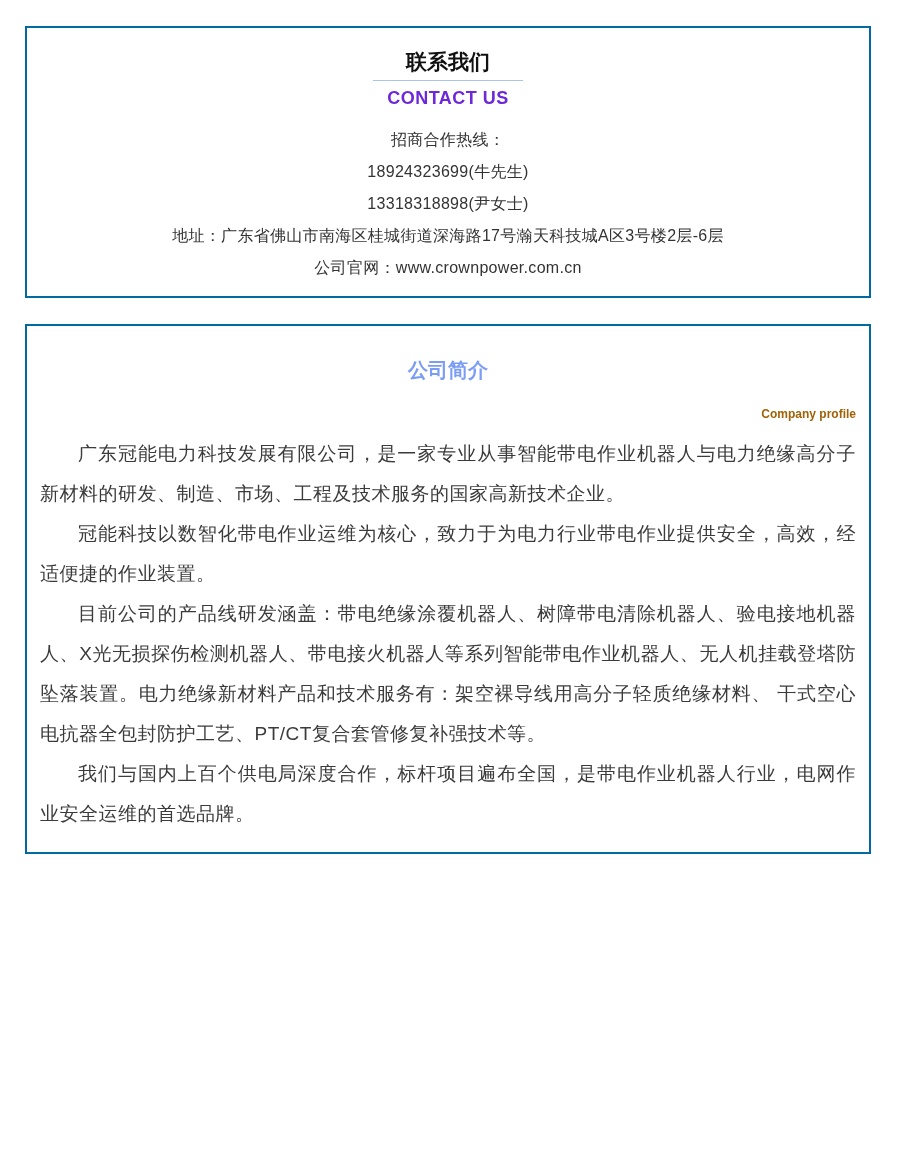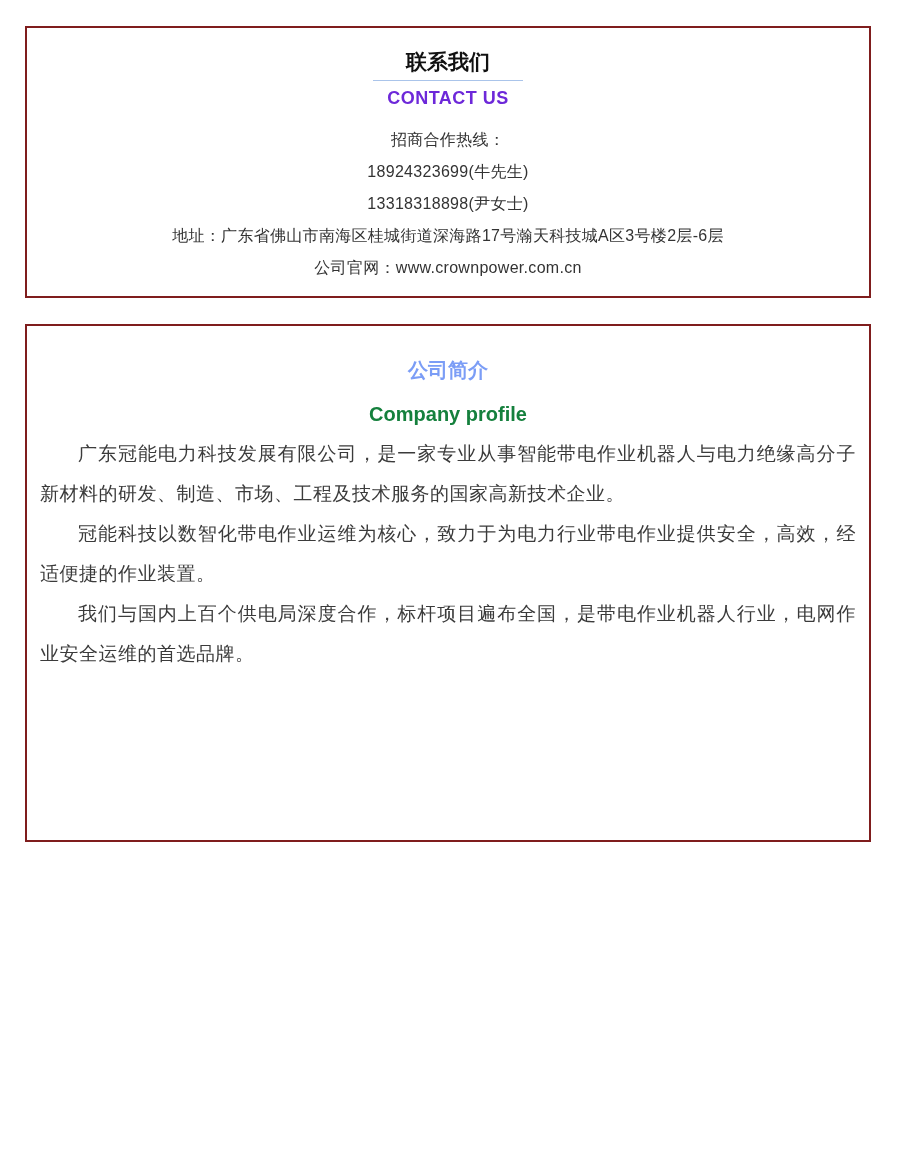--- a/index.html
+++ b/index.html
@@ -25,21 +25,21 @@
     font-size: 19px;
     line-height: 33px;
     text-align: justify;
     text-indent: 2em;
     color: #3b3b3b;
     letter-spacing: 0.5px;
   }
   
   .box {
     box-sizing: border-box;
-    border: 2px solid #7f1d1d;
+    border: 2px solid #0369a1;
     background: #ffffff;
   }
   .contact-box {
     margin-top: 16px;
     width: 846px;
     min-height: 257px;
     text-align: center;
     padding: 22px 10px 20px 10px;
   }
   .contact-title-cn {
@@ -84,24 +84,24 @@
   }
   .profile-title-cn {
     text-align: center;
     font-size: 20px;
     font-weight: bold;
     color: #7b9df6;
     line-height: 24px;
     margin: 6px 0 20px 0;
   }
   .profile-title-en {
-    text-align: center;
-    font-size: 20px;
+    text-align: right;
+    font-size: 12px;
     font-weight: bold;
-    color: #15803d;
+    color: #a16207;
     line-height: 24px;
     margin: 0 0 8px 0;
   }
   .profile-box p.profile-para {
     margin: 0;
     font-size: 19px;
     line-height: 40px;
     text-align: justify;
     text-indent: 2em;
     color: #3b3b3b;
@@ -125,16 +125,17 @@
     <p class="contact-line">13318318898(尹女士)</p>
     <p class="contact-line">地址：广东省佛山市南海区桂城街道深海路17号瀚天科技城A区3号楼2层-6层</p>
     <p class="contact-line">公司官网：www.crownpower.com.cn</p>
   </div>
 
   <div class="box profile-box">
     <h3 class="profile-title-cn">公司简介</h3>
     <h3 class="profile-title-en">Company profile</h3>
     <p class="profile-para">广东冠能电力科技发展有限公司，是一家专业从事智能带电作业机器人与电力绝缘高分子新材料的研发、制造、市场、工程及技术服务的国家高新技术企业。</p>
     <p class="profile-para">冠能科技以数智化带电作业运维为核心，致力于为电力行业带电作业提供安全，高效，经适便捷的作业装置。</p>
+    <p class="profile-para">目前公司的产品线研发涵盖：带电绝缘涂覆机器人、树障带电清除机器人、验电接地机器人、X光无损探伤检测机器人、带电接火机器人等系列智能带电作业机器人、无人机挂载登塔防坠落装置。电力绝缘新材料产品和技术服务有：架空裸导线用高分子轻质绝缘材料、 干式空心电抗器全包封防护工艺、PT/CT复合套管修复补强技术等。</p>
     <p class="profile-para">我们与国内上百个供电局深度合作，标杆项目遍布全国，是带电作业机器人行业，电网作业安全运维的首选品牌。</p>
   </div>
 
 </div>
 
 </body></html>

